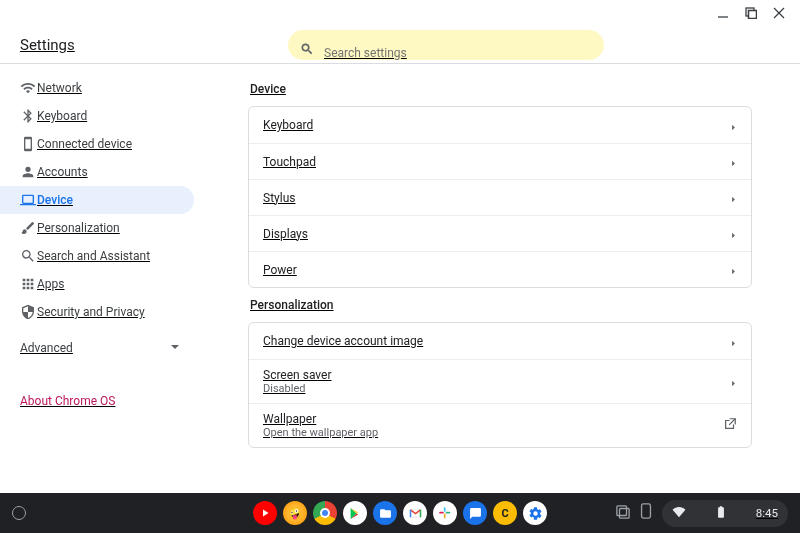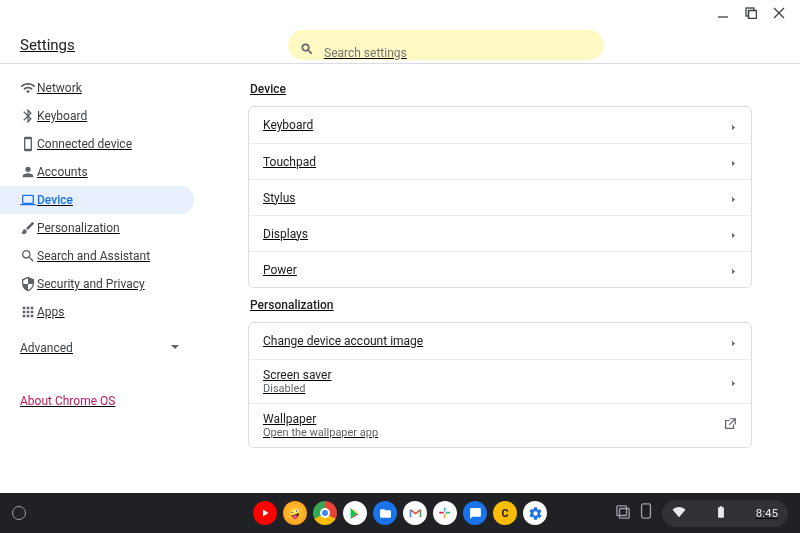--- a/index.html
+++ b/index.html
@@ -139,32 +139,32 @@
         <span class="ic">
             <svg viewBox="0 0 24 24">
               <path d="M15.5 14h-.79l-.28-.27A6.47 6.47 0 0 0 16 9.5 6.5 6.5 0 1 0 9.5 16c1.61 0 3.09-.59 4.23-1.57l.27.28v.79L19 20.49 20.49 19 15.5 14zm-6 0C7.01 14 5 11.99 5 9.5S7.01 5 9.5 5 14 7.01 14 9.5 11.99 14 9.5 14z"></path>
             </svg>
           </span>
         <span class="lab">Search and Assistant</span>
       </div>
       <div class="sidebar-item">
         <span class="ic">
             <svg viewBox="0 0 24 24">
+              <path d="M4 4h4v4H4V4zm6 0h4v4h-4V4zm6 0h4v4h-4V4zM4 10h4v4H4v-4zm6 0h4v4h-4v-4zm6 0h4v4h-4v-4zM4 16h4v4H4v-4zm6 0h4v4h-4v-4zm6 0h4v4h-4v-4z"></path>
+            </svg>
+          </span>
+        <span class="lab">Apps</span>
+      </div>
+      <div class="sidebar-item">
+        <span class="ic">
+            <svg viewBox="0 0 24 24">
               <path d="M12 1 3 5v6c0 5.55 3.84 10.74 9 12 5.16-1.26 9-6.45 9-12V5l-9-4zm0 10.99h7c-.53 4.12-3.28 7.79-7 8.94V12H5V6.3l7-3.11v8.8z"></path>
             </svg>
           </span>
         <span class="lab">Security and Privacy</span>
-      </div>
-      <div class="sidebar-item">
-        <span class="ic">
-            <svg viewBox="0 0 24 24">
-              <path d="M4 4h4v4H4V4zm6 0h4v4h-4V4zm6 0h4v4h-4V4zM4 10h4v4H4v-4zm6 0h4v4h-4v-4zm6 0h4v4h-4v-4zM4 16h4v4H4v-4zm6 0h4v4h-4v-4zm6 0h4v4h-4v-4z"></path>
-            </svg>
-          </span>
-        <span class="lab">Apps</span>
       </div>
       <div class="advanced">
         <span>Advanced</span>
         <span><svg viewBox="0 0 10 10">
               <path d="M1 3l4 4 4-4z"></path>
             </svg></span>
       </div>
       <div class="about">About Chrome OS</div>
     </div>
 

